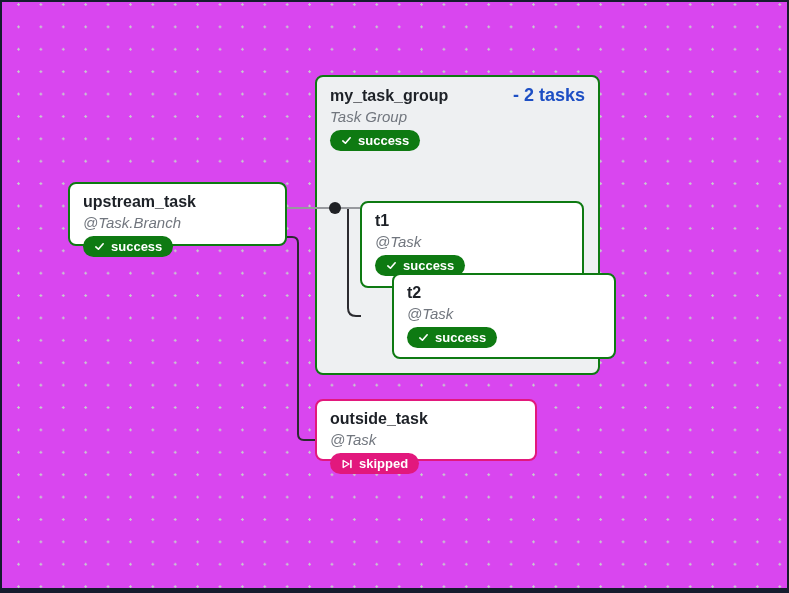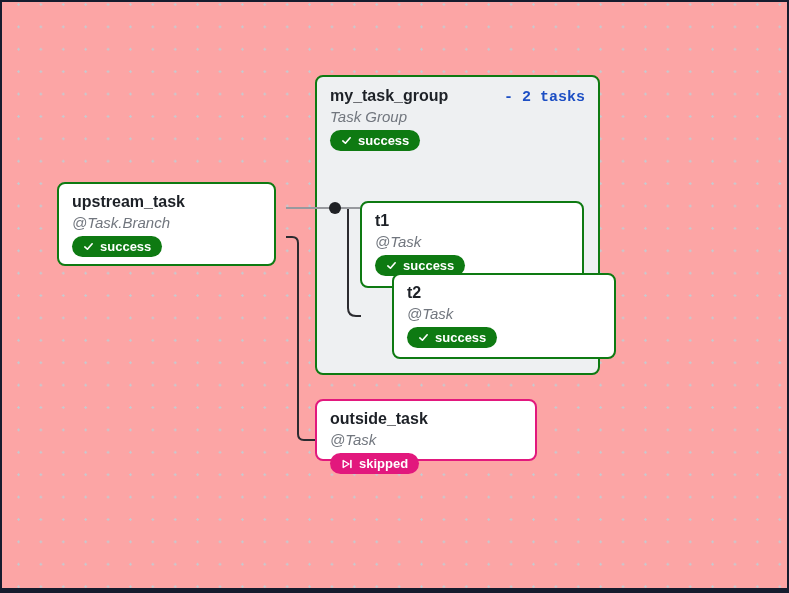--- a/index.html
+++ b/index.html
@@ -9,21 +9,21 @@
     --title:#1d2127;
     --sub:#71767e;
     --group-bg:#eef0f2;
     --edge-gray:#97999e;
     --edge-dark:#2b2b30;
   }
   html,body{margin:0;padding:0;background:#fff;}
   .frame{
     position:relative;width:789px;height:593px;box-sizing:border-box;
     border:2px solid #151c2e;border-bottom-width:5px;
-    background:#fca5a5;overflow:hidden;
+    background:#d946ef;overflow:hidden;
     font-family:"Liberation Sans",sans-serif;
   }
   .dots{
     position:absolute;inset:0;
     background-image:radial-gradient(circle at 1.5px 1.5px,#c7c9ce 1.1px,transparent 1.4px);
     background-size:22.4px 22.4px;
     background-position:15px 1px;
   }
   .edges{position:absolute;left:0;top:0;z-index:2;}
   .node{
@@ -33,29 +33,29 @@
   .node.pink{border-color:var(--pink);}
   .group{
     position:absolute;left:313px;top:73px;width:285px;height:300px;
     box-sizing:border-box;background:var(--group-bg);
     border:2px solid var(--green);border-radius:8px;z-index:1;
     padding:8px 13px;
   }
   .group-header-row{display:flex;justify-content:space-between;align-items:baseline;}
   .node-title{font-size:16px;line-height:22px;font-weight:700;color:var(--title);}
   .node-sub{font-size:15px;line-height:20px;color:var(--sub);font-style:italic;}
-  .collapse-link{font-size:15px;font-weight:600;color:var(--blue);cursor:pointer;text-decoration:none;font-family:Liberation Mono, monospace;}
+  .collapse-link{font-size:18px;font-weight:600;color:var(--blue);cursor:pointer;text-decoration:none;}
   .badge{
     display:inline-flex;align-items:center;gap:6px;height:21px;
     background:var(--green);color:#fff;border-radius:999px;
     padding:0 11px;font-size:13px;font-weight:600;margin-top:3px;text-align:center;
   }
   .badge.pink{background:var(--pink);}
   .badge svg{display:block;}
-  .u{left:55px;top:180px;width:219px;height:84px;}
+  .u{left:66px;top:180px;width:219px;height:64px;}
   .t1{left:358px;top:159px;width:224px;height:87px;margin-top:40px;}
   .t2{left:358px;top:271px;width:224px;height:86px;margin-left:32px;}
   .o{left:313px;top:397px;width:222px;height:62px;}
 </style>
 </head>
 <body>
 
 <div class="frame">
   <div class="dots"></div>
 

